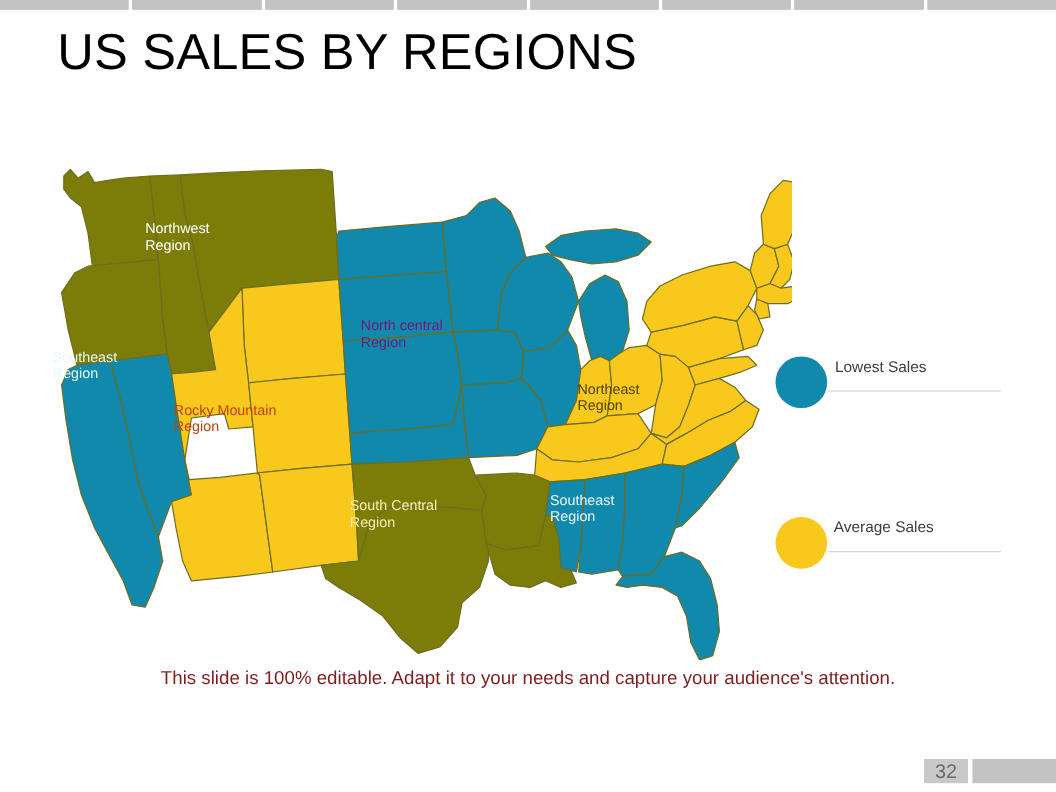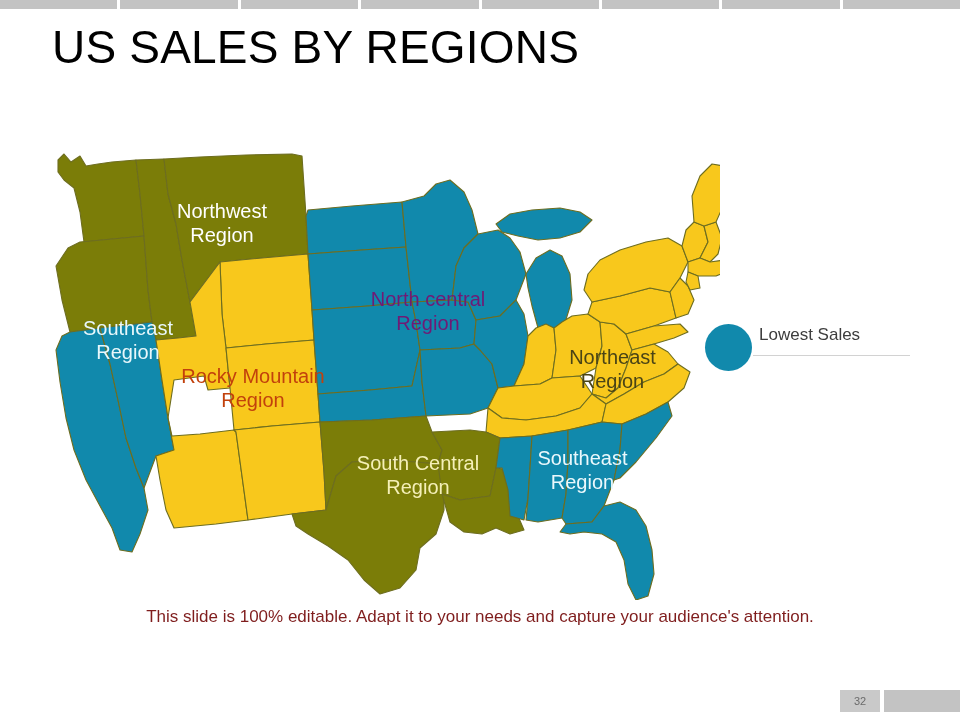--- a/index.html
+++ b/index.html
@@ -46,23 +46,23 @@
   #map-stage {
     position: absolute;
     left: 40px; top: 150px;
     width: 680px; height: 450px;
   }
   #map-svg { display: block; width: 680px; height: 450px; }
 
   
   .map-label {
     position: absolute;
-    text-align: center;
+    text-align: left;
     line-height: 1.18;
-    font-size: 20px;
+    font-size: 13px;
     font-weight: 400;
     white-space: pre-line;
     pointer-events: none;
     font-family: "Liberation Sans", sans-serif;
   }
   .lbl-northwest      { left: 92px;  top: 50px;  width: 180px; color: #ffffff; }
   .lbl-southeast-west { left: 8px;   top: 167px; width: 160px; color: #e8f7fb; }
   .lbl-rocky          { left: 118px; top: 215px; width: 190px; color: #c2410c; }
   .lbl-northcentral   { left: 288px; top: 138px; width: 200px; color: #701a75; }
   .lbl-northeast      { left: 485px; top: 196px; width: 175px; color: #4a4416; }
@@ -86,21 +86,21 @@
 
   .legend-dot {
     position: absolute;
     left: 2px; top: 4px;
     width: 47px; height: 47px;
     border-radius: 50%;
   }
   .legend-text {
     position: absolute;
     left: 56px; top: 5px;
-    font-size: 17px;
+    font-size: 14px;
     color: #3d3d3d;
     white-space: nowrap;
     font-family: "Liberation Sans", sans-serif;
   }
   .legend-rule {
     position: absolute;
     left: 50px; top: 35px;
     width: 157px; height: 1px;
     background: #d2d2d2;
   }
@@ -123,21 +123,21 @@
     position: absolute;
     left: 840px; top: 690px;
     width: 120px; height: 22px;
   }
   #page-number-box {
     position: absolute;
     left: 0; top: 0;
     width: 40px; height: 22px;
     background: #c9c9c9;
     color: #6b6b6b;
-    font-size: 11px;
+    font-size: 18px;
     line-height: 22px;
     text-align: center;
     font-family: "Liberation Sans", sans-serif;
   }
   #page-bar-tail {
     position: absolute;
     left: 44px; top: 0;
     width: 76px; height: 22px;
     background: #c3c3c3;
   }
@@ -337,20 +337,25 @@
 
 <div id="legend">
 
   <div class="legend-row r0">
     <div class="legend-dot" style="background:#1189AC"></div>
     <div class="legend-text">Lowest Sales</div>
     <div class="legend-rule"></div>
   </div>
 
 
+  <div class="legend-row r2">
+    <div class="legend-dot" style="background:#F8C81C"></div>
+    <div class="legend-text">Average Sales</div>
+    <div class="legend-rule"></div>
+  </div>
 
 </div>
 
 <div id="footer-note">This slide is 100% editable. Adapt it to your needs and capture your audience's attention.</div>
 
 <div id="page-bar">
   <div id="page-number-box">32</div>
   <div id="page-bar-tail"></div>
 </div>
 

